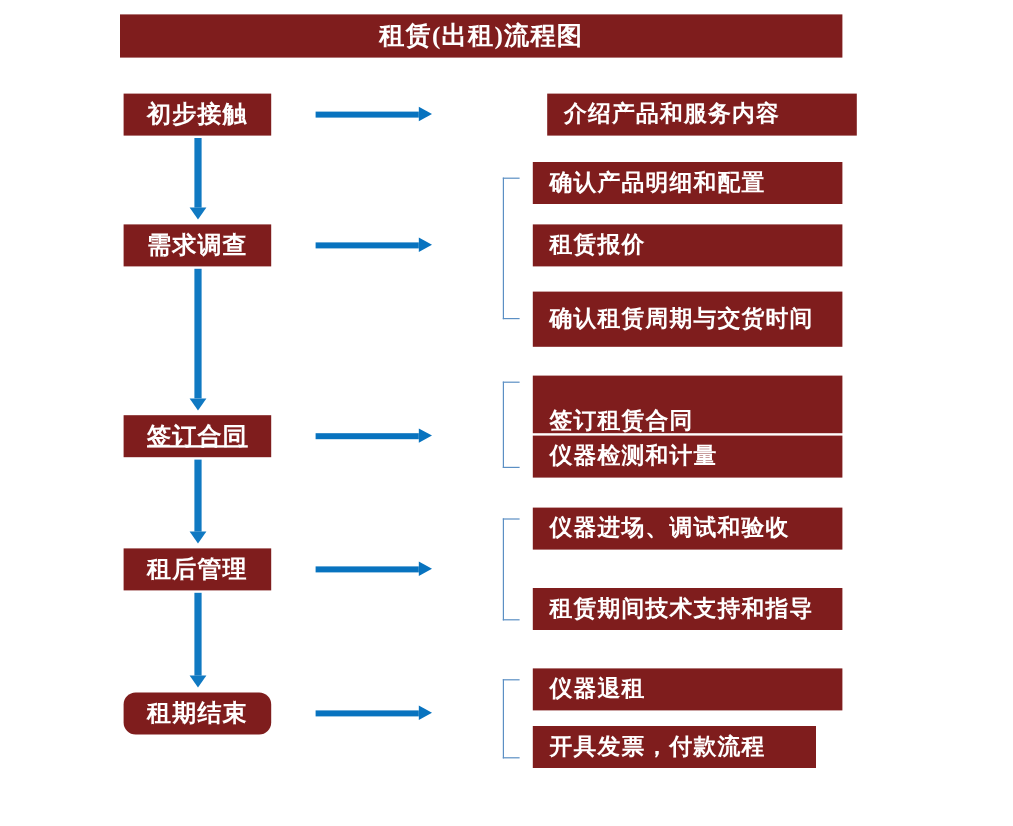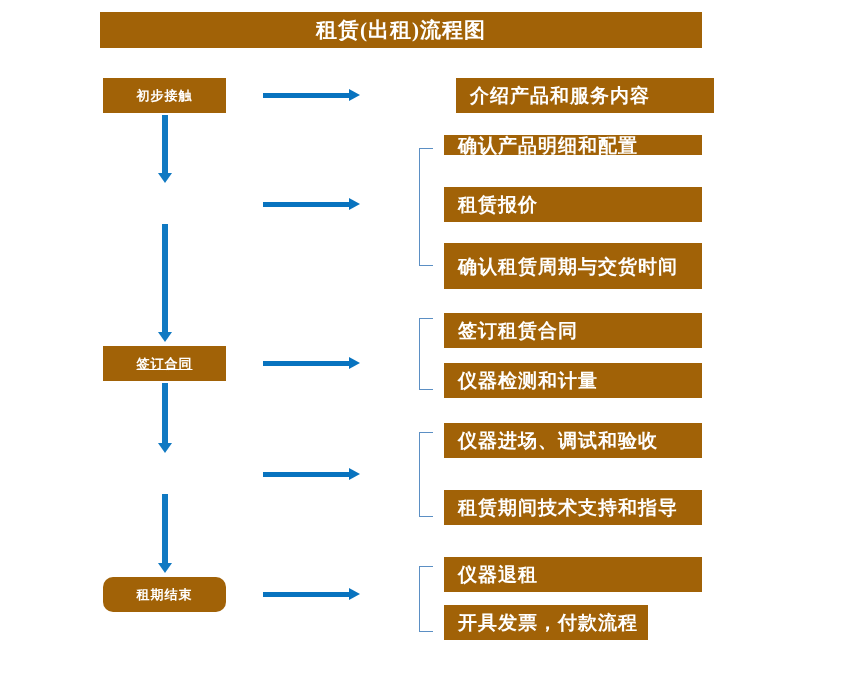--- a/index.html
+++ b/index.html
@@ -12,37 +12,37 @@
   }
   #canvas {
     position: relative;
     width: 844px;
     height: 688px;
     background: #ffffff;
     overflow: hidden;
   }
   .box {
     position: absolute;
-    background: #a16207;
+    background: #7f1d1d;
     color: #ffffff;
     display: flex;
     align-items: center;
     box-sizing: border-box;
     font-weight: bold;
     letter-spacing: 1px;
     line-height: 1;
     white-space: nowrap;
   }
   .title-bar {
     justify-content: center;
     font-size: 21px;
   }
   .stage-box {
     justify-content: center;
-    font-size: 13px;
+    font-size: 20px;
   }
   .detail-box {
     justify-content: flex-start;
     padding-left: 14px;
     font-size: 19px;
   }
   .h-arrow {
     position: absolute;
     height: 12px;
   }
@@ -95,25 +95,31 @@
 <div id="canvas">
 
   <div class="box title-bar" style="left:100px; top:12px; width:602px; height:36px;">
     <span>租赁(出租)流程图</span>
   </div>
 
   <div class="box stage-box" style="left:103px; top:78px; width:123px; height:35px;">
     <span>初步接触</span>
   </div>
 
+  <div class="box stage-box" style="left:103px; top:187px; width:123px; height:35px;">
+    <span>需求调查</span>
+  </div>
 
   <div class="box stage-box" style="left:103px; top:346px; width:123px; height:35px;text-decoration:underline;">
     <span>签订合同</span>
   </div>
 
+  <div class="box stage-box" style="left:103px; top:457px; width:123px; height:35px;">
+    <span>租后管理</span>
+  </div>
 
   <div class="box stage-box" style="left:103px; top:577px; width:123px; height:35px;border-radius:10px;">
     <span>租期结束</span>
   </div>
 
   <div class="v-arrow" style="left:158px; top:115px; height:68px;">
     <div class="shaft" style="height:58px;"></div>
     <div class="head" style="top:58px;"></div>
   </div>
 
@@ -162,49 +168,49 @@
   <div class="bracket" style="left:419px; top:318px; width:14px; height:72px;"></div>
 
   <div class="bracket" style="left:419px; top:432px; width:14px; height:85px;"></div>
 
   <div class="bracket" style="left:419px; top:566px; width:14px; height:66px;"></div>
 
   <div class="box detail-box" style="left:456px; top:78px; width:258px; height:35px;">
     <span>介绍产品和服务内容</span>
   </div>
 
-  <div class="box detail-box" style="left:444px; top:135px; width:258px; height:20px;">
+  <div class="box detail-box" style="left:444px; top:135px; width:258px; height:35px;">
     <span>确认产品明细和配置</span>
   </div>
 
   <div class="box detail-box" style="left:444px; top:187px; width:258px; height:35px;">
     <span>租赁报价</span>
   </div>
 
   <div class="box detail-box" style="left:444px; top:243px; width:258px; height:46px;">
     <span>确认租赁周期与交货时间</span>
   </div>
 
-  <div class="box detail-box" style="left:444px; top:313px; width:258px; height:35px;">
+  <div class="box detail-box" style="left:444px; top:313px; width:258px; height:48px;align-items:flex-end;">
     <span>签订租赁合同</span>
   </div>
 
   <div class="box detail-box" style="left:444px; top:363px; width:258px; height:35px;">
     <span>仪器检测和计量</span>
   </div>
 
   <div class="box detail-box" style="left:444px; top:423px; width:258px; height:35px;">
     <span>仪器进场、调试和验收</span>
   </div>
 
   <div class="box detail-box" style="left:444px; top:490px; width:258px; height:35px;">
     <span>租赁期间技术支持和指导</span>
   </div>
 
   <div class="box detail-box" style="left:444px; top:557px; width:258px; height:35px;">
     <span>仪器退租</span>
   </div>
 
-  <div class="box detail-box" style="left:444px; top:605px; width:204px; height:35px;">
+  <div class="box detail-box" style="left:444px; top:605px; width:236px; height:35px;">
     <span>开具发票，付款流程</span>
   </div>
 
 </div>
 
 </body></html>

